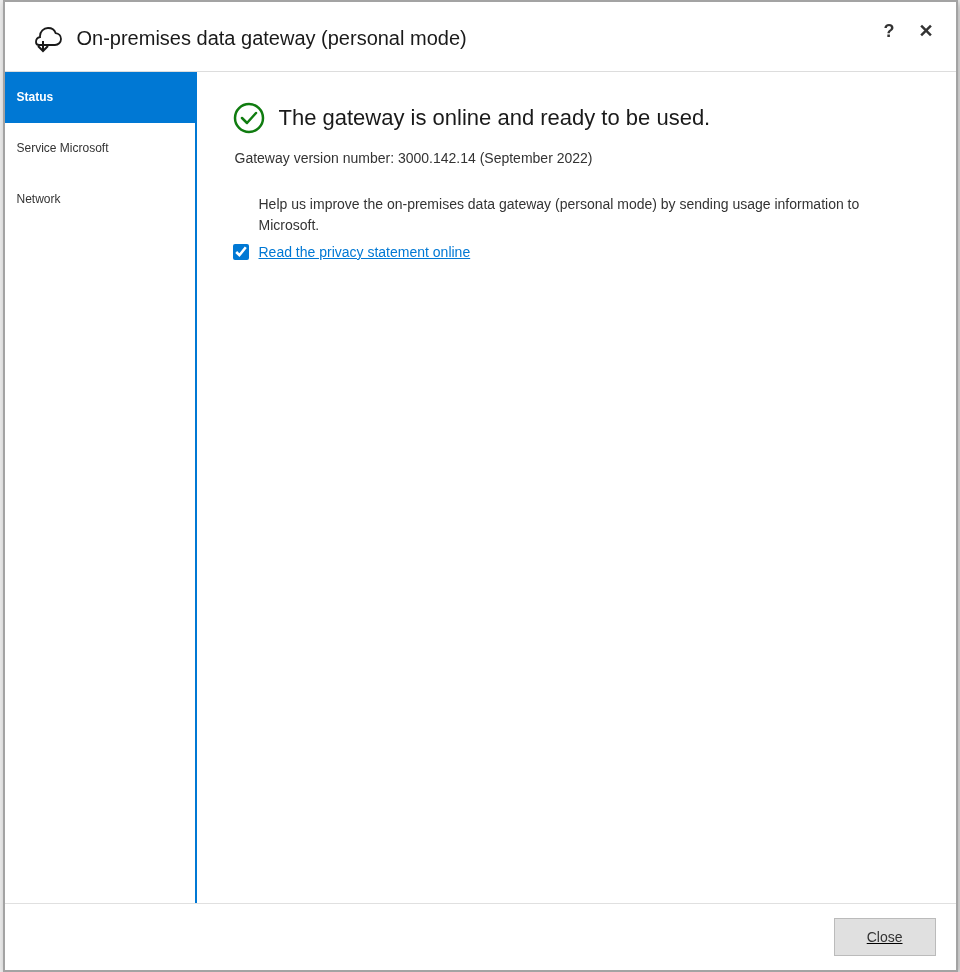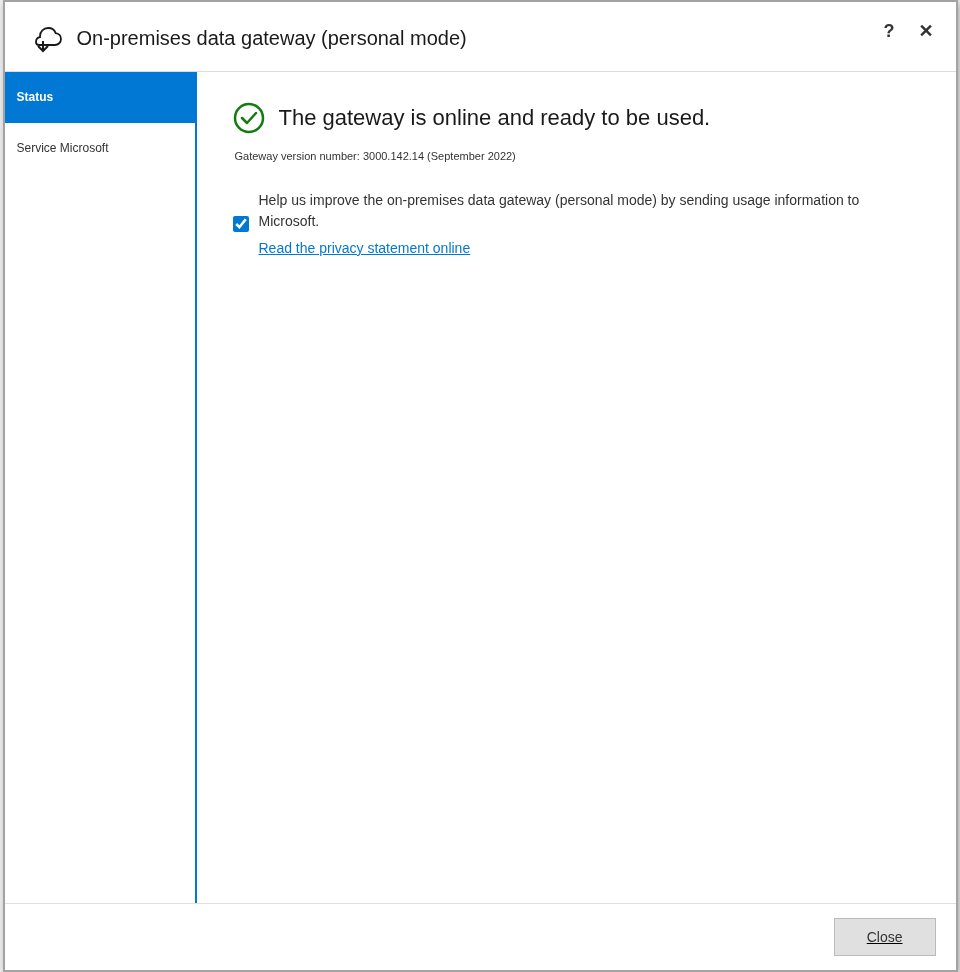--- a/index.html
+++ b/index.html
@@ -127,35 +127,35 @@
       flex-shrink: 0;
     }
 
     .status-title {
       font-size: 22px;
       font-weight: 400;
       color: #1a1a1a;
     }
 
     .version-text {
-      font-size: 11px;
+      font-size: 14px;
       color: #333;
       margin-bottom: 28px;
       padding-left: 2px;
     }
 
     .improve-section {
       display: flex;
       align-items: flex-start;
       gap: 12px;
     }
 
     .checkbox-area {
       display: flex;
-      align-items: center;
+      align-items: flex-end;
       gap: 10px;
       flex: 1;
     }
 
     .checkbox-input {
       width: 16px;
       height: 16px;
       margin-top: 2px;
       flex-shrink: 0;
       accent-color: #0078d4;
@@ -220,20 +220,21 @@
       <button class="title-btn">?</button>
       <button class="title-btn">✕</button>
     </div>
   </div>
 
   <div class="main-content">
 
     <div class="sidebar">
       <button class="nav-item active">Status</button>
       <button class="nav-item">Service Microsoft</button>
+      <button class="nav-item">Network</button>
     </div>
 
     <div class="content-area">
 
       <div class="status-header">
 
         <svg class="status-icon" viewBox="0 0 32 32" fill="none" xmlns="http://www.w3.org/2000/svg">
           <circle cx="16" cy="16" r="14" stroke="#107c10" stroke-width="2.5" fill="none"></circle>
           <polyline points="9,16 14,21 23,11" stroke="#107c10" stroke-width="2.5" fill="none" stroke-linecap="round" stroke-linejoin="round"></polyline>
         </svg>

